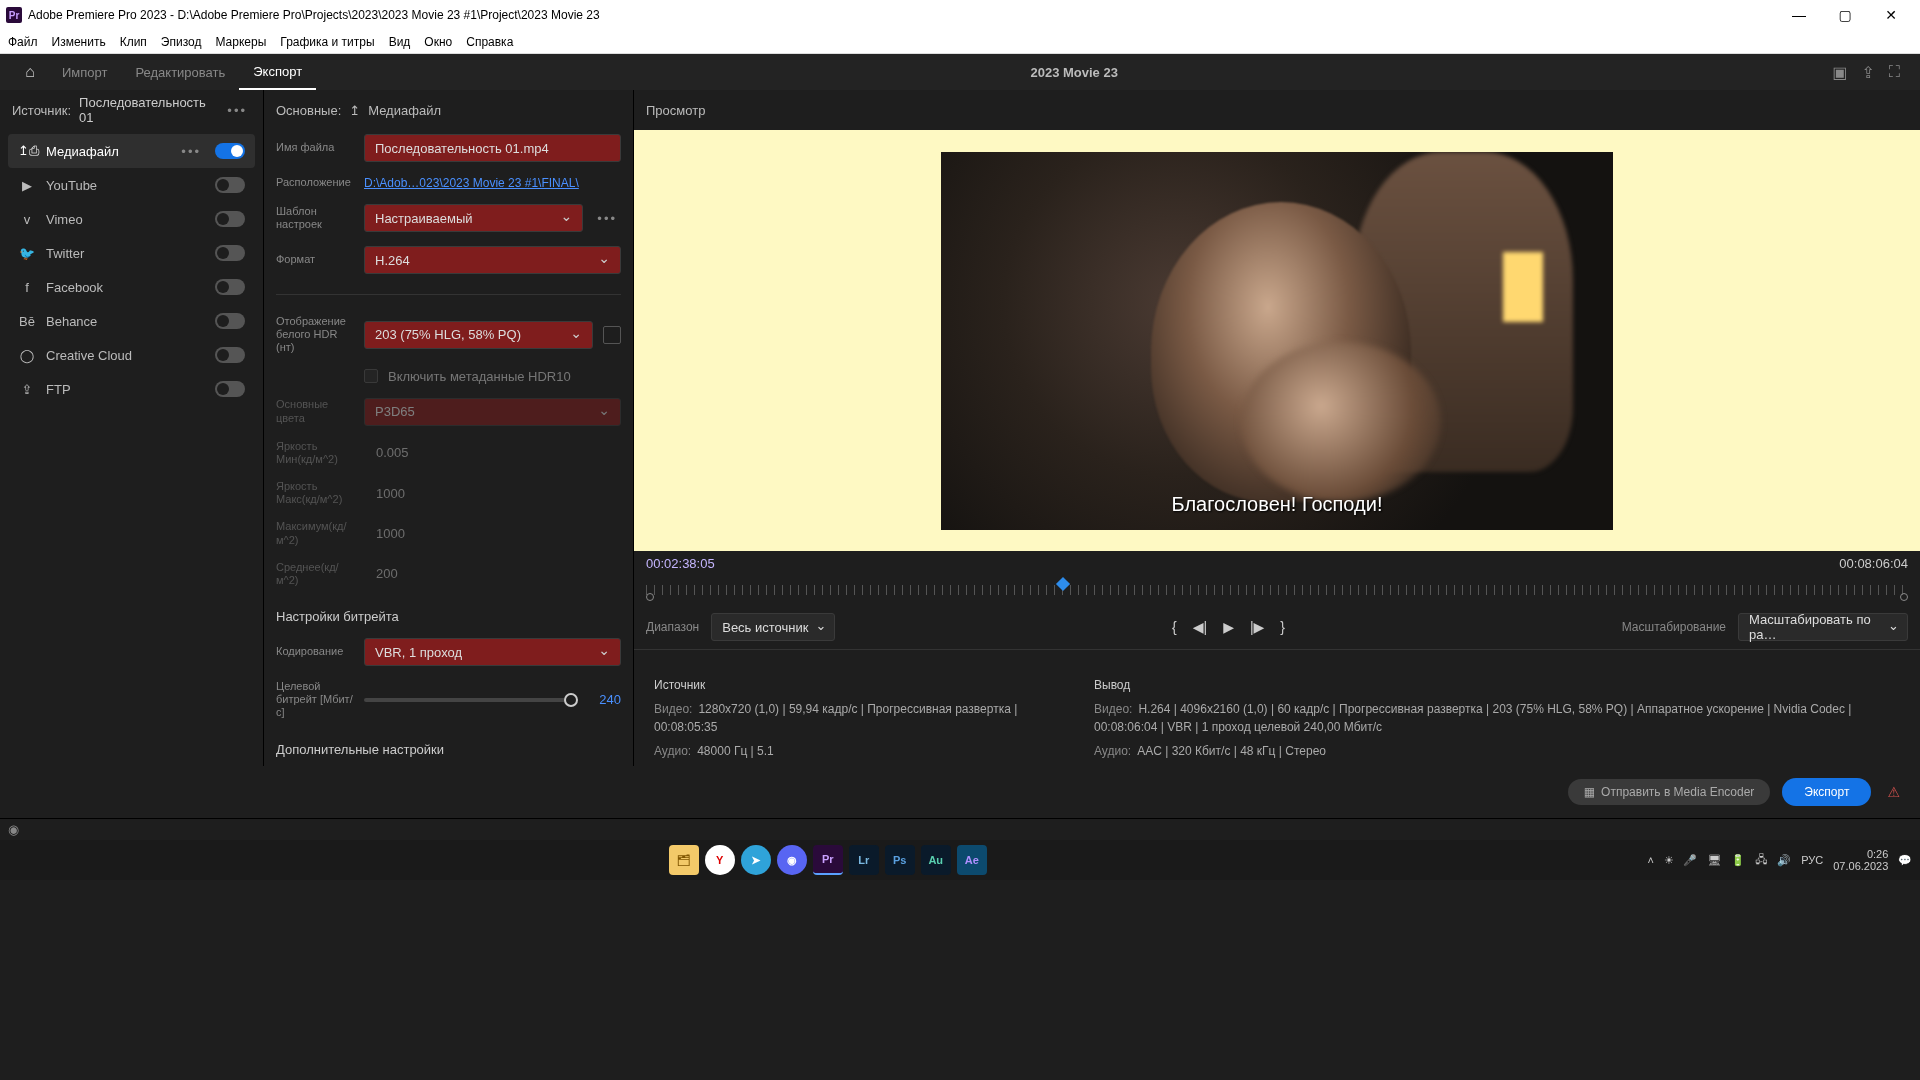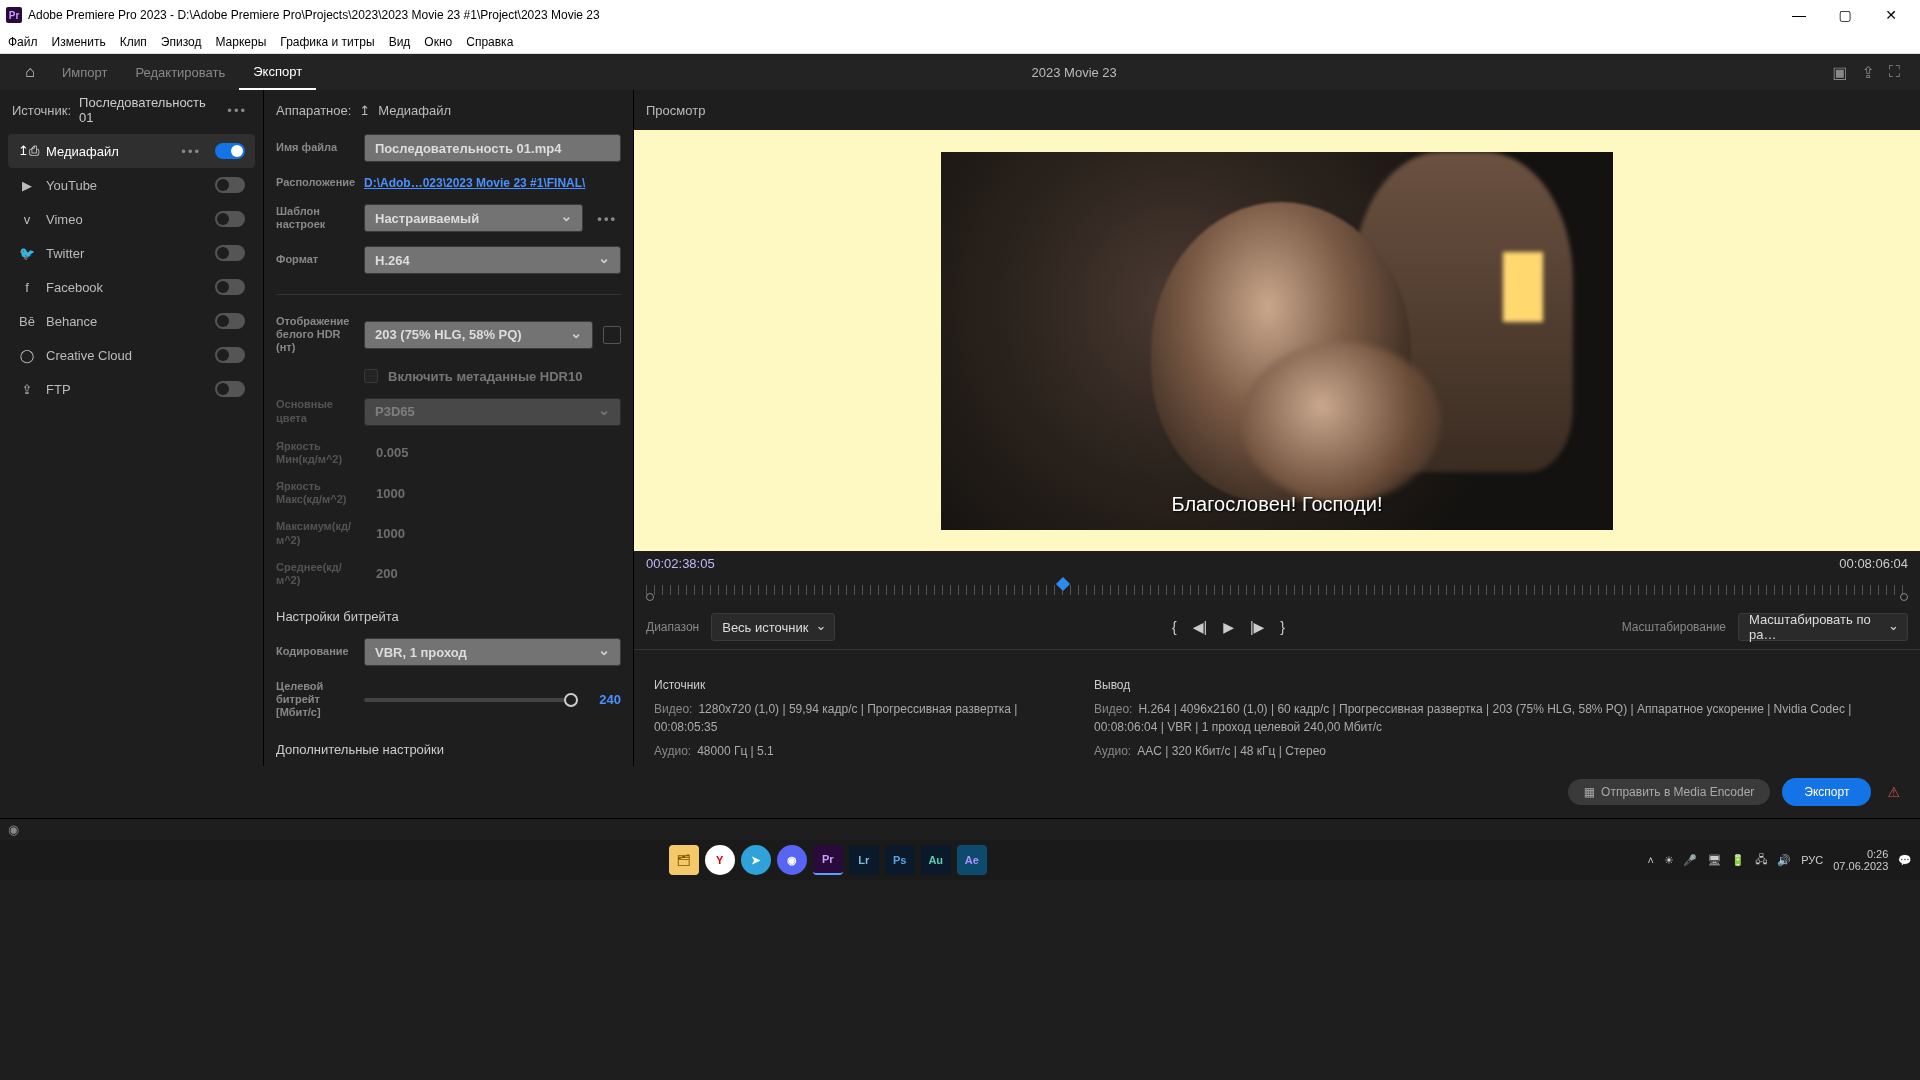--- a/index.html
+++ b/index.html
@@ -7,41 +7,41 @@
 .titlebar { height: 30px; background: #fff; color: #000; display: flex; align-items: center; padding: 0 6px; font-size: 12px; }
 .titlebar .icon-pr { width: 16px; height: 16px; background: #2a0a3a; color: #c9a0ff; font-size: 10px; font-weight: bold; display: flex; align-items: center; justify-content: center; border-radius: 2px; margin-right: 6px; }
 .titlebar .title { flex: 1; }
 .titlebar .winbtn { width: 46px; height: 30px; display: flex; align-items: center; justify-content: center; font-size: 14px; }
 .menubar { height: 24px; background: #fff; color: #000; display: flex; align-items: center; padding: 0 8px; font-size: 12px; gap: 14px; border-bottom: 1px solid #ddd; }
 .menubar span { cursor: default; }
 .tabbar { height: 36px; background: #232323; display: flex; align-items: center; padding: 0 12px; }
 .tabbar .home-icon { width: 36px; display: flex; align-items: center; justify-content: center; font-size: 16px; color: #ccc; }
 .tabbar .tab { padding: 0 14px; height: 36px; display: flex; align-items: center; color: #888; }
 .tabbar .tab.active { color: #fff; border-bottom: 2px solid #fff; }
-.tabbar .center-title { flex: 1; text-align: center; color: #bbb; }
+.tabbar .center-title { flex: 1; text-align: center; color: #bbb; font-weight: bold; }
 .tabbar .righticons { display: flex; gap: 14px; color: #888; font-size: 16px; padding-right: 8px; }
 .workspace { display: flex; height: 676px; background: #1e1e1e; }
 .col1 { width: 264px; border-right: 1px solid #000; display: flex; flex-direction: column; }
 .col1 .src-row { height: 40px; display: flex; align-items: center; padding: 0 12px; gap: 8px; color: #bbb; }
 .col1 .src-row .val { color: #ccc; }
 .dest-list { padding: 4px 8px; }
 .dest-item { height: 34px; display: flex; align-items: center; padding: 0 10px; border-radius: 4px; gap: 10px; color: #bbb; }
 .dest-item.active { background: #2f2f2f; color: #fff; }
 .dest-item .icon { width: 18px; text-align: center; }
 .dest-item .label { flex: 1; }
 .toggle { width: 30px; height: 16px; border-radius: 8px; background: #555; position: relative; }
 .toggle::after { content: ""; position: absolute; width: 12px; height: 12px; border-radius: 50%; background: #1e1e1e; top: 2px; left: 2px; }
 .toggle.on { background: #1473e6; }
 .toggle.on::after { background: #fff; left: 16px; }
 .col2 { width: 370px; border-right: 1px solid #000; overflow-y: auto; }
 .col2 .settings-head { height: 40px; display: flex; align-items: center; padding: 0 12px; gap: 8px; color: #bbb; }
 .form { padding: 4px 12px 20px 12px; display: flex; flex-direction: column; gap: 14px; }
-.frow { display: flex; align-items: center; gap: 10px; font-weight: bold; }
+.frow { display: flex; align-items: center; gap: 10px; }
 .frow .lbl { width: 78px; font-size: 11px; color: #888; line-height: 1.2; }
-.frow .inp, .frow .sel { flex: 1; background: #737373; border: 1px solid #3a3a3a; border-radius: 3px; height: 28px; padding: 0 10px; color: #ddd; display: flex; align-items: center; position: relative; }
+.frow .inp, .frow .sel { flex: 1; background: #7f1d1d; border: 1px solid #3a3a3a; border-radius: 3px; height: 28px; padding: 0 10px; color: #ddd; display: flex; align-items: center; position: relative; }
 .frow .sel::after { content: "⌄"; position: absolute; right: 10px; color: #ccc; font-size: 14px; top: 3px; }
 .frow .link { color: #4a90ff; text-decoration: underline; font-size: 12px; flex: 1; overflow: hidden; text-overflow: ellipsis; white-space: nowrap; }
 .frow .numval { color: #bbb; padding-left: 12px; }
 .frow .numval.blue { color: #4a90ff; }
 .checkbox-row { display: flex; align-items: center; gap: 10px; padding-left: 0; }
 .checkbox-box { width: 14px; height: 14px; border: 1px solid #555; background: #2a2a2a; border-radius: 2px; }
 .section-title { color: #ccc; font-size: 13px; margin-top: 8px; }
 .slider-row { display: flex; align-items: center; gap: 10px; }
 .slider-track { flex: 1; height: 4px; background: #444; border-radius: 2px; position: relative; }
 .slider-thumb { position: absolute; width: 14px; height: 14px; border: 2px solid #ccc; border-radius: 50%; background: #1e1e1e; top: -5px; }
@@ -174,21 +174,21 @@
         <div class="dest-item">
           <span class="icon">⇪</span>
           <span class="label">FTP</span>
           <span class="toggle"></span>
         </div>
       </div>
   </div>
 
   <div class="col2">
     <div class="settings-head">
-      <span>Аппаратное:</span>
+      <span>Основные:</span>
       <span>↥</span>
       <span>Медиафайл</span>
     </div>
     <div class="form">
       <div class="frow">
         <div class="lbl">Имя файла</div>
         <div class="inp">Последовательность 01.mp4</div>
       </div>
       <div class="frow">
         <div class="lbl">Расположение</div>

